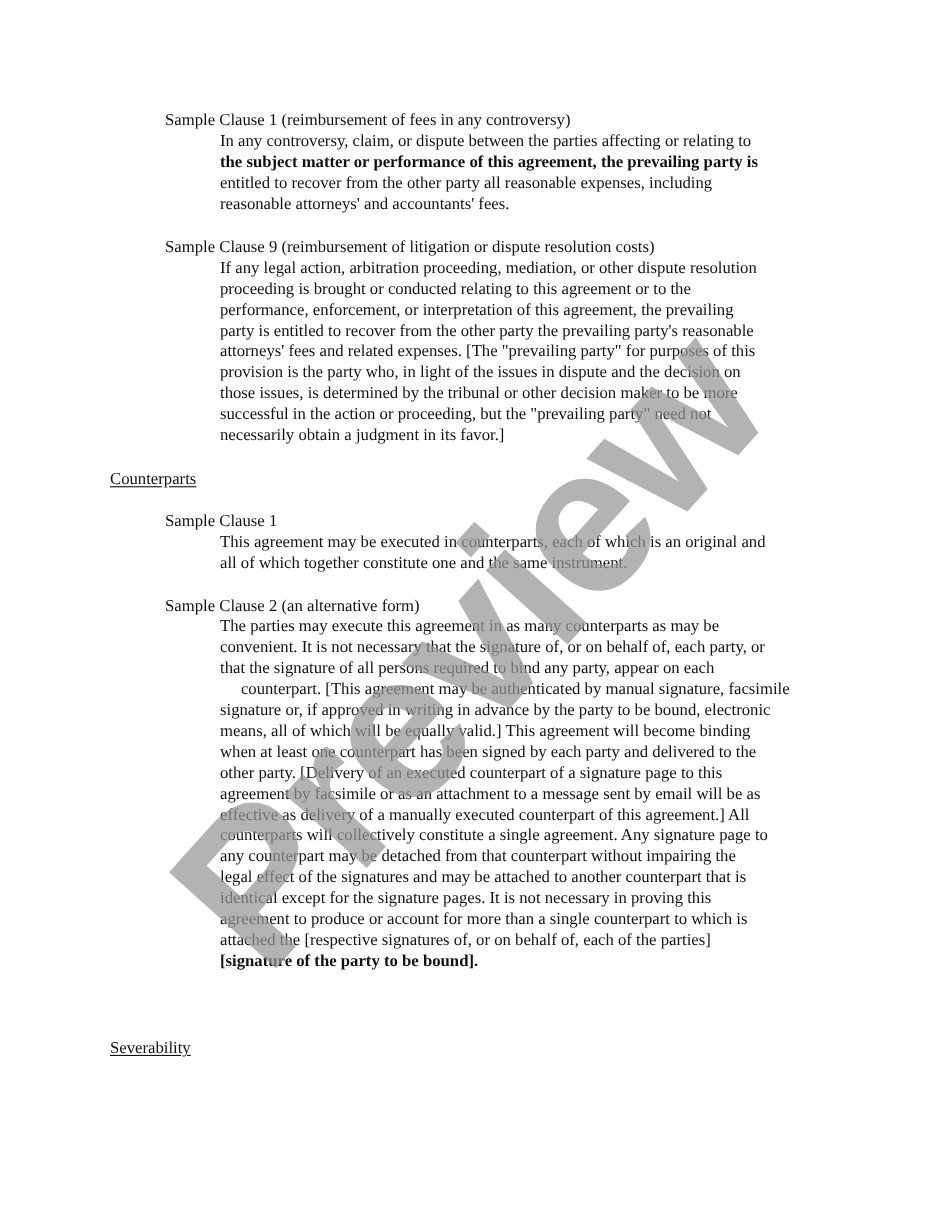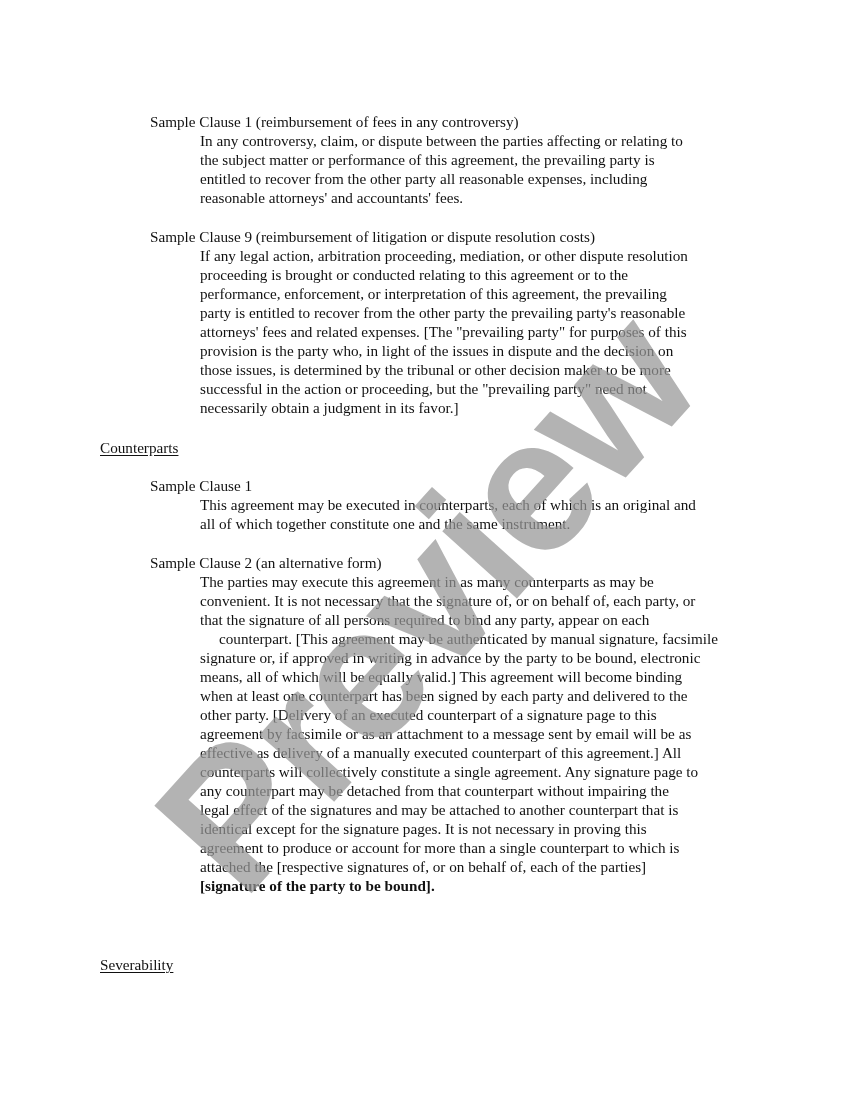--- a/index.html
+++ b/index.html
@@ -1,18 +1,18 @@
 <!DOCTYPE html>
 <html><head>
   <meta charset="utf-8">
   <style>
     html, body { margin: 0; padding: 0; background: #ffffff; }
     body { width: 850px; height: 1100px; position: relative; overflow: hidden;
            font-family: "Liberation Serif", "DejaVu Serif", serif; color: #111; }
-    .page { position: absolute; left: 0; top: 12px; width: 850px; height: 832px; }
+    .page { position: absolute; left: 0; top: 0; width: 850px; height: 832px; }
     .line { position: absolute; font-size: 15.2px; line-height: 19px; white-space: nowrap; }
     .clause-title { left: 150px; }
     .body-line { left: 200px; }
     .section-title { left: 100px; text-decoration: underline; text-underline-offset: 2px; }
     .watermark { position: absolute; left: 425px; top: 590px;
                  transform: translate(-50%, -50%) rotate(-48deg);
                  font-family: "Liberation Sans", "DejaVu Sans", sans-serif; font-weight: bold;
                  font-size: 190px; color: rgba(150,150,150,0.72); letter-spacing: -4px;
                  white-space: nowrap; pointer-events: none; }
     .logo { position: absolute; left: 706px; top: 1028px; width: 116px; height: 40px; text-align: center; }
@@ -23,21 +23,21 @@
     .logo-url { font-family: "Liberation Sans", "DejaVu Sans", sans-serif; font-size: 5.5px; color: #9b1c2a;
                 letter-spacing: 0.6px; font-weight: bold; }
   </style>
 </head>
 <body>
 
 <div class="page">
   <div id="content">
       <div class="line clause-title" style="top: 100px;">Sample Clause 1 (reimbursement of fees in any controversy)</div>
       <div class="line body-line" style="top: 119px;">In any controversy, claim, or dispute between the parties affecting or relating to</div>
-      <div class="line body-line" style="top: 138px;">the subject matter or performance of this agreement, the prevailing party is</div>
+      <div class="line body-line" style="top: 138px; font-weight: bold;">the subject matter or performance of this agreement, the prevailing party is</div>
       <div class="line body-line" style="top: 157px;">entitled to recover from the other party all reasonable expenses, including</div>
       <div class="line body-line" style="top: 176px;">reasonable attorneys' and accountants' fees.</div>
       <div class="line clause-title" style="top: 215px;">Sample Clause 9 (reimbursement of litigation or dispute resolution costs)</div>
       <div class="line body-line" style="top: 234px;">If any legal action, arbitration proceeding, mediation, or other dispute resolution</div>
       <div class="line body-line" style="top: 253px;">proceeding is brought or conducted relating to this agreement or to the</div>
       <div class="line body-line" style="top: 272px;">performance, enforcement, or interpretation of this agreement, the prevailing</div>
       <div class="line body-line" style="top: 291px;">party is entitled to recover from the other party the prevailing party's reasonable</div>
       <div class="line body-line" style="top: 310px;">attorneys' fees and related expenses. [The "prevailing party" for purposes of this</div>
       <div class="line body-line" style="top: 329px;">provision is the party who, in light of the issues in dispute and the decision on</div>
       <div class="line body-line" style="top: 348px;">those issues, is determined by the tribunal or other decision maker to be more</div>

